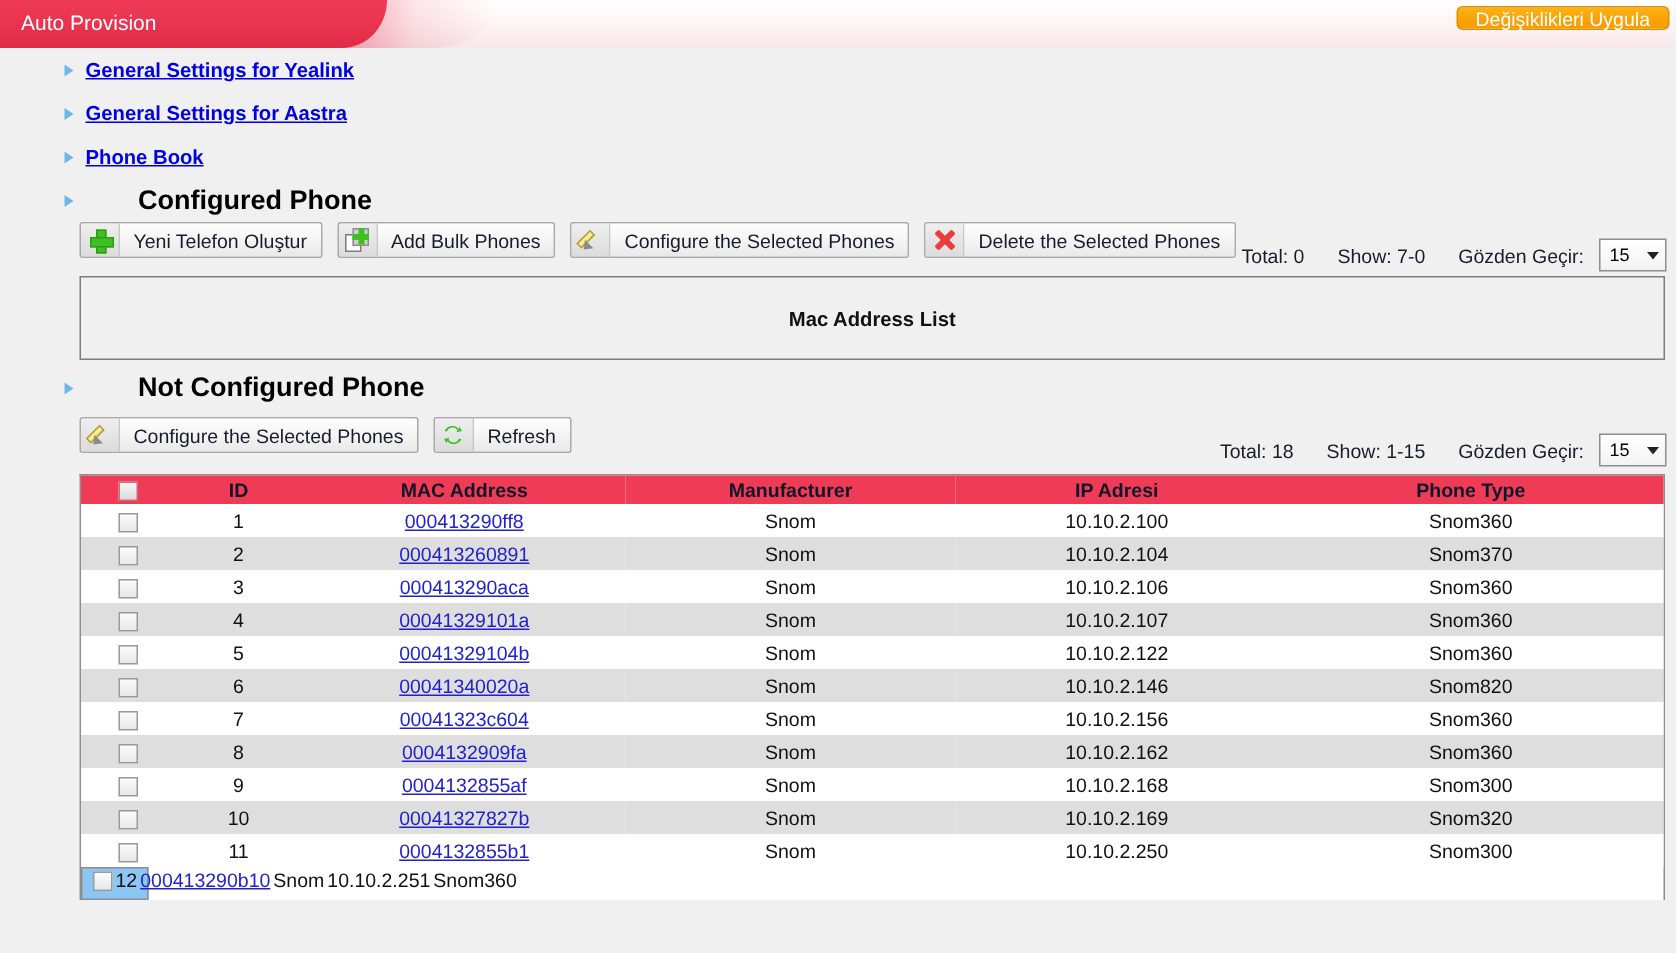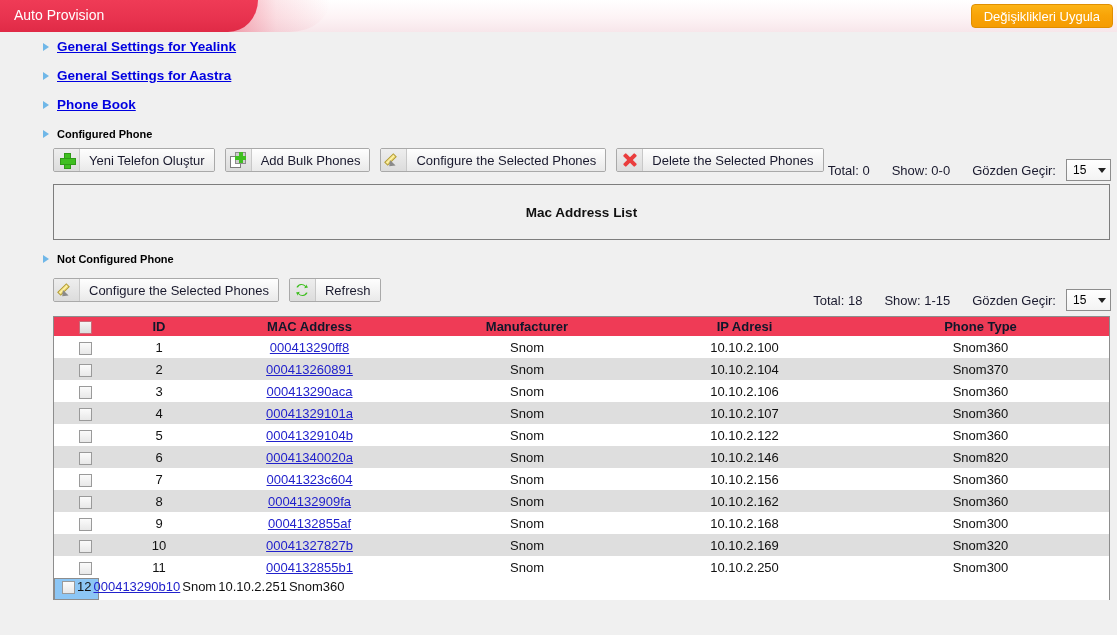--- a/index.html
+++ b/index.html
@@ -40,21 +40,21 @@
     position: absolute;
     left: 14px; top: 7px;
     color: #ffffff;
     font-size: 14px;
     z-index: 3;
     white-space: nowrap;
   }
   .apply-btn {
     position: absolute;
     right: 4px; top: 4px;
-    height: 24px;
+    height: 16px;
     padding: 5px 12px;
     display: flex; align-items: center;
     background: linear-gradient(to bottom, #fcb316 0%, #f8a307 50%, #f59c02 100%);
     border: 1px solid #e08f00;
     border-radius: 4px;
     color: #fff;
     font-size: 13px;
     cursor: pointer;
     white-space: nowrap;
     z-index: 4;
@@ -82,22 +82,23 @@
     color: #0000e0;
     text-decoration: underline;
     font-weight: bold;
     font-size: 13.5px;
     cursor: pointer;
     white-space: nowrap;
   }
   .nav-plain {
     color: #000;
     font-weight: bold;
-    font-size: 11px;
+    font-size: 18px;
     white-space: nowrap;
+    margin-left: 35px;
   }
 
   
   .toolbar {
     display: flex; align-items: flex-start;
     padding-left: 18px;
     height: 32px;
     position: relative;
   }
   .btn {
@@ -333,21 +334,21 @@
 
     <div class="btn">
       <span class="ico">
           <span class="ico-x"></span>
         </span>
       <span class="lbl">Delete the Selected Phones</span>
     </div>
 
     <div class="pager">
       <span class="pg-item">Total: 0</span>
-      <span class="pg-item">Show: 0-0</span>
+      <span class="pg-item">Show: 7-0</span>
       <span class="pg-item">Gözden Geçir:</span>
       <span class="sel-wrap">
         <span class="sel">
           <span>15</span>
           <span class="caret"></span>
         </span>
       </span>
     </div>
   </div>
 

